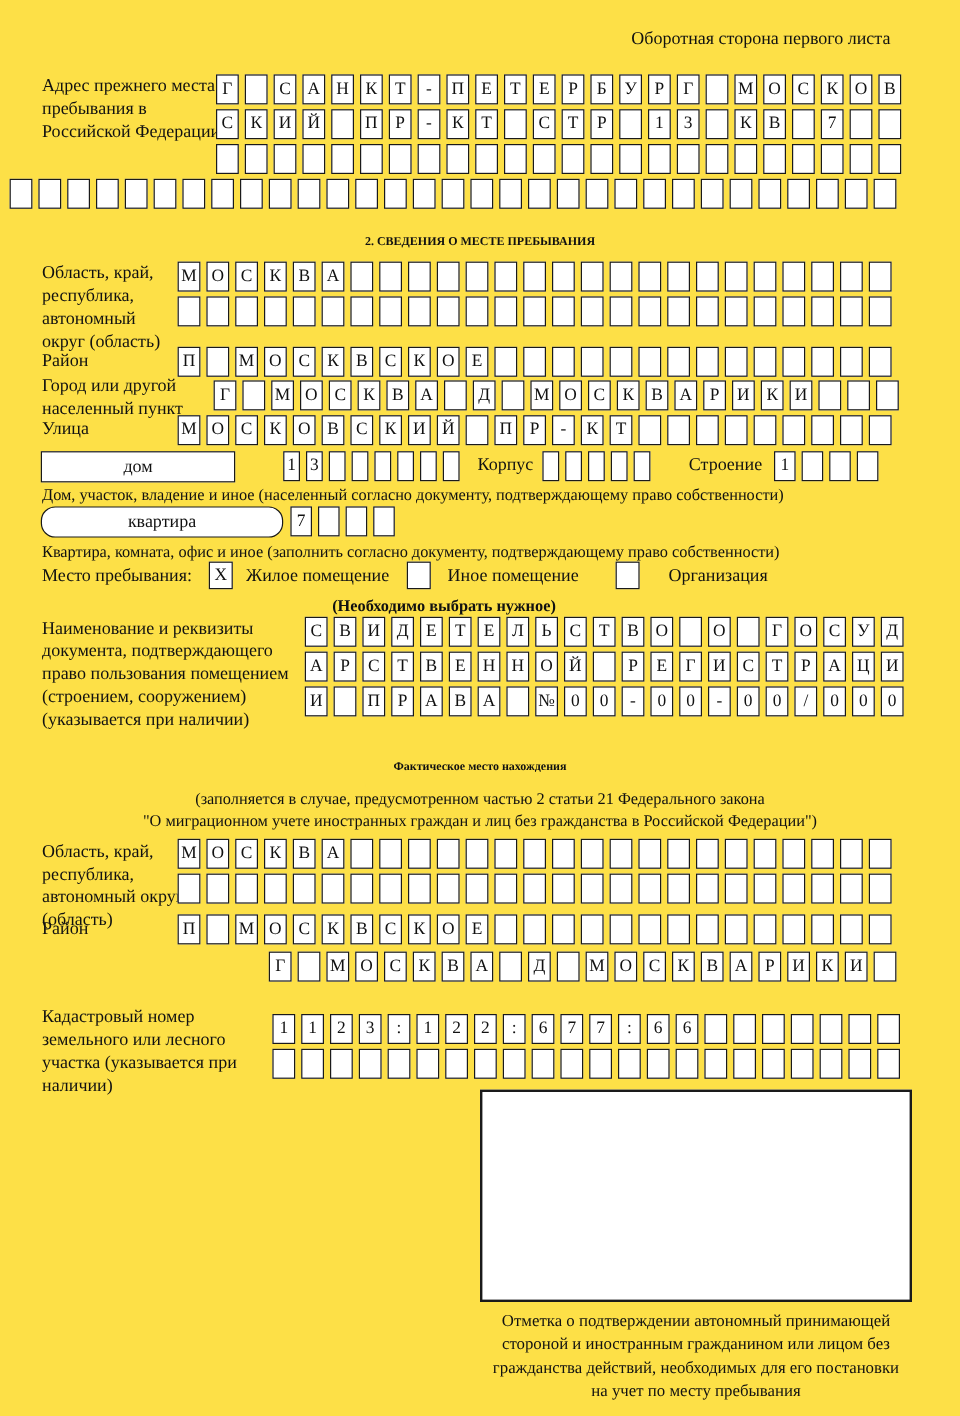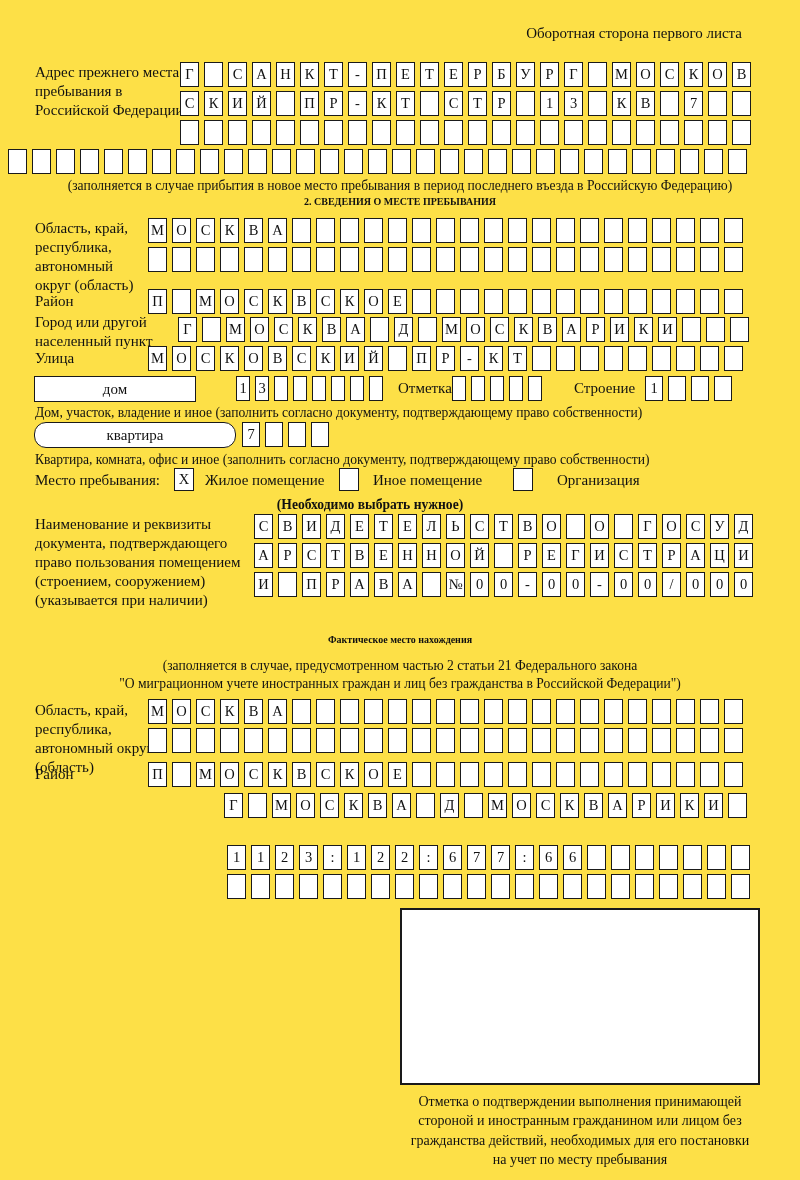--- a/index.html
+++ b/index.html
@@ -145,21 +145,20 @@
       <span class="cell"></span>
       <span class="cell"></span>
       <span class="cell"></span>
       <span class="cell"></span>
       <span class="cell"></span>
       <span class="cell"></span>
       <span class="cell"></span>
       <span class="cell"></span>
       <span class="cell"></span>
     </div>
-  <div class="abs cap-center" style="top:178px;">(заполняется в случае прибытия в новое место пребывания в период последнего въезда в Российскую Федерацию)</div>
 
   <div class="abs title" style="top:196px;">2. СВЕДЕНИЯ О МЕСТЕ ПРЕБЫВАНИЯ</div>
 
   <div class="abs lbl" style="left:35px; top:219px; width:112px;">Область, край, республика, автономный округ (область)</div>
   <div class="abs grid" style="left:148px; top:218px;">
       <span class="cell">М</span>
       <span class="cell">О</span>
       <span class="cell">С</span>
       <span class="cell">К</span>
       <span class="cell">В</span>
@@ -302,36 +301,36 @@
   <div class="abs grid narrow" style="left:236px; top:376px;">
       <span class="cell">1</span>
       <span class="cell">3</span>
       <span class="cell"></span>
       <span class="cell"></span>
       <span class="cell"></span>
       <span class="cell"></span>
       <span class="cell"></span>
       <span class="cell"></span>
     </div>
-  <div class="abs lbl" style="left:398px; top:379px;">Отметка</div>
+  <div class="abs lbl" style="left:398px; top:379px;">Корпус</div>
   <div class="abs grid narrow" style="left:452px; top:376px;">
       <span class="cell"></span>
       <span class="cell"></span>
       <span class="cell"></span>
       <span class="cell"></span>
       <span class="cell"></span>
     </div>
   <div class="abs lbl" style="left:574px; top:379px;">Строение</div>
   <div class="abs grid mid" style="left:645px; top:376px;">
       <span class="cell">1</span>
       <span class="cell"></span>
       <span class="cell"></span>
       <span class="cell"></span>
     </div>
-  <div class="abs cap" style="left:35px; top:405px; width:730px;">Дом, участок, владение и иное (заполнить согласно документу, подтверждающему право собственности)</div>
+  <div class="abs cap" style="left:35px; top:405px; width:730px;">Дом, участок, владение и иное (населенный согласно документу, подтверждающему право собственности)</div>
 
   <div class="abs fieldbox" style="left:34px; top:422px; width:202px;border-radius:12px;">квартира</div>
   <div class="abs grid mid" style="left:242px; top:422px;">
       <span class="cell">7</span>
       <span class="cell"></span>
       <span class="cell"></span>
       <span class="cell"></span>
     </div>
   <div class="abs cap" style="left:35px; top:452px; width:730px;">Квартира, комната, офис и иное (заполнить согласно документу, подтверждающему право собственности)</div>
 
@@ -522,20 +521,21 @@
       <span class="cell">К</span>
       <span class="cell">В</span>
       <span class="cell">А</span>
       <span class="cell">Р</span>
       <span class="cell">И</span>
       <span class="cell">К</span>
       <span class="cell">И</span>
       <span class="cell"></span>
     </div>
 
+  <div class="abs lbl" style="left:35px; top:839px; width:178px;">Кадастровый номер земельного или лесного участка (указывается при наличии)</div>
   <div class="abs grid" style="left:227px; top:845px;">
       <span class="cell">1</span>
       <span class="cell">1</span>
       <span class="cell">2</span>
       <span class="cell">3</span>
       <span class="cell">:</span>
       <span class="cell">1</span>
       <span class="cell">2</span>
       <span class="cell">2</span>
       <span class="cell">:</span>
@@ -573,19 +573,19 @@
       <span class="cell"></span>
       <span class="cell"></span>
       <span class="cell"></span>
       <span class="cell"></span>
       <span class="cell"></span>
       <span class="cell"></span>
     </div>
 
   <div class="abs stamp-box" style="left:400px; top:908px; width:360px; height:177px;"></div>
   <div class="abs stamp-cap" style="left:398px; top:1092px; width:364px;">
-    <div>Отметка о подтверждении выполнения принимающей</div>
+    <div>Отметка о подтверждении автономный принимающей</div>
     <div>стороной и иностранным гражданином или лицом без</div>
     <div>гражданства действий, необходимых для его постановки</div>
     <div>на учет по месту пребывания</div>
   </div>
 
 </div>
 
 </body></html>

